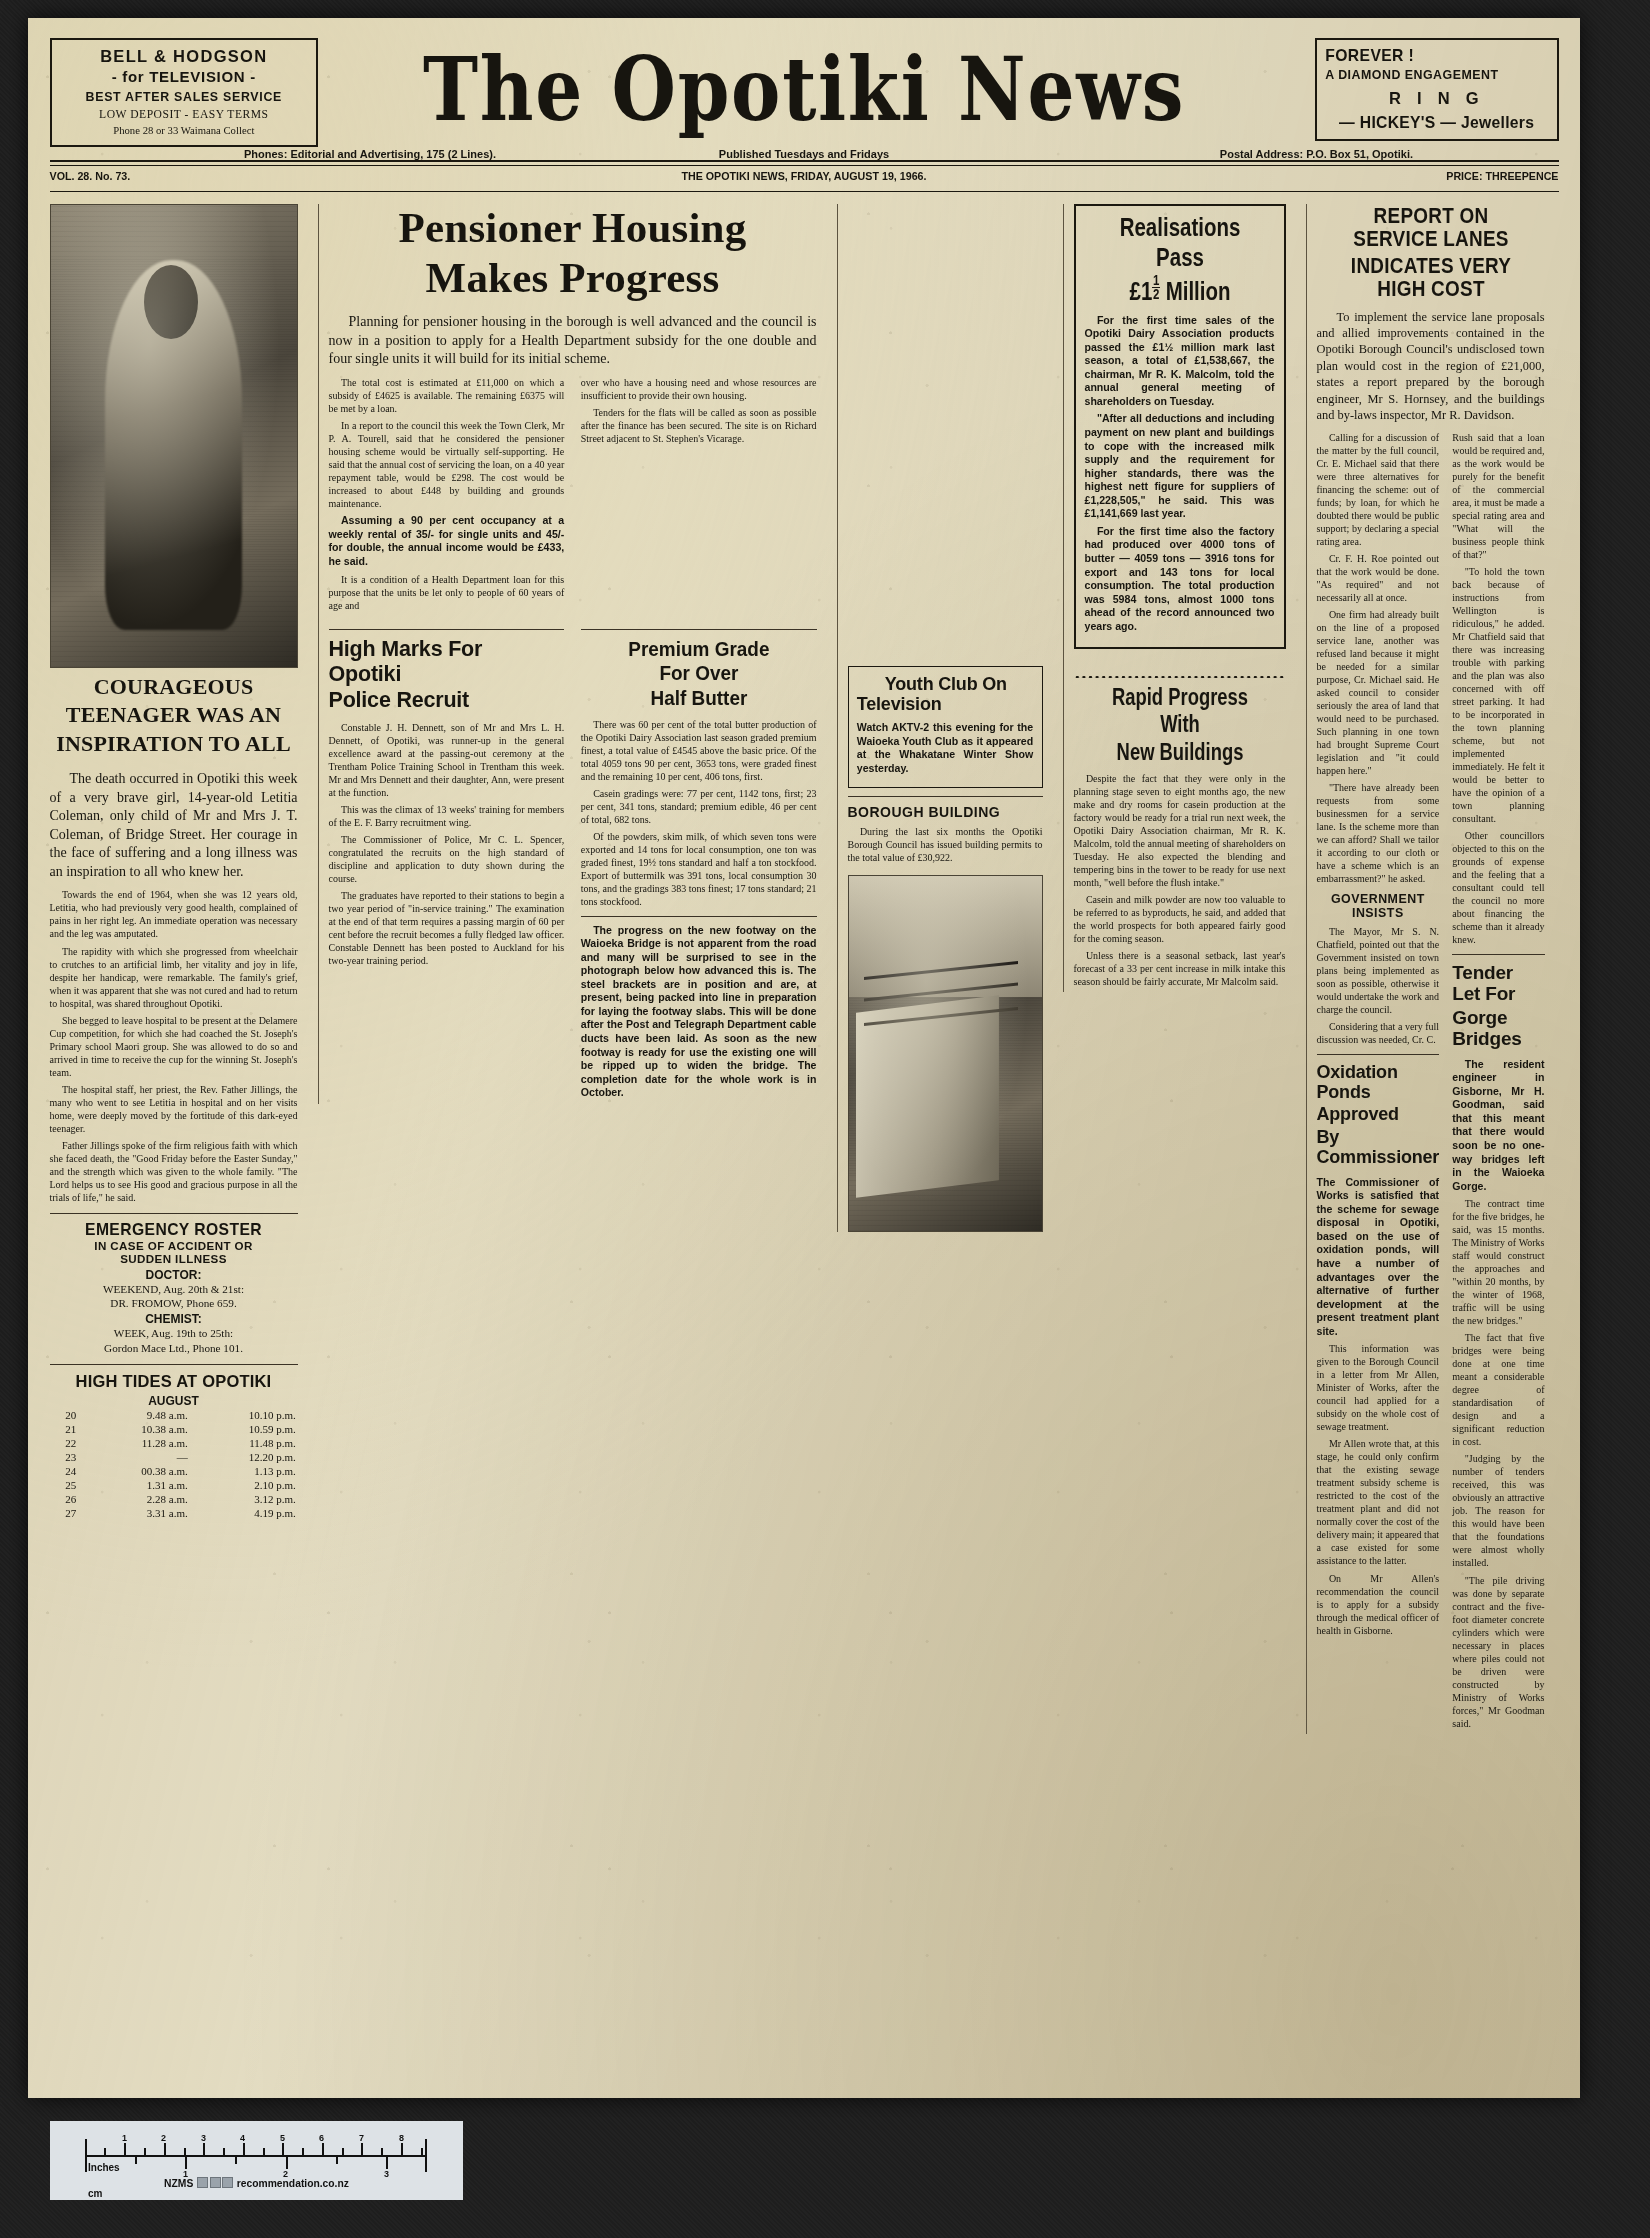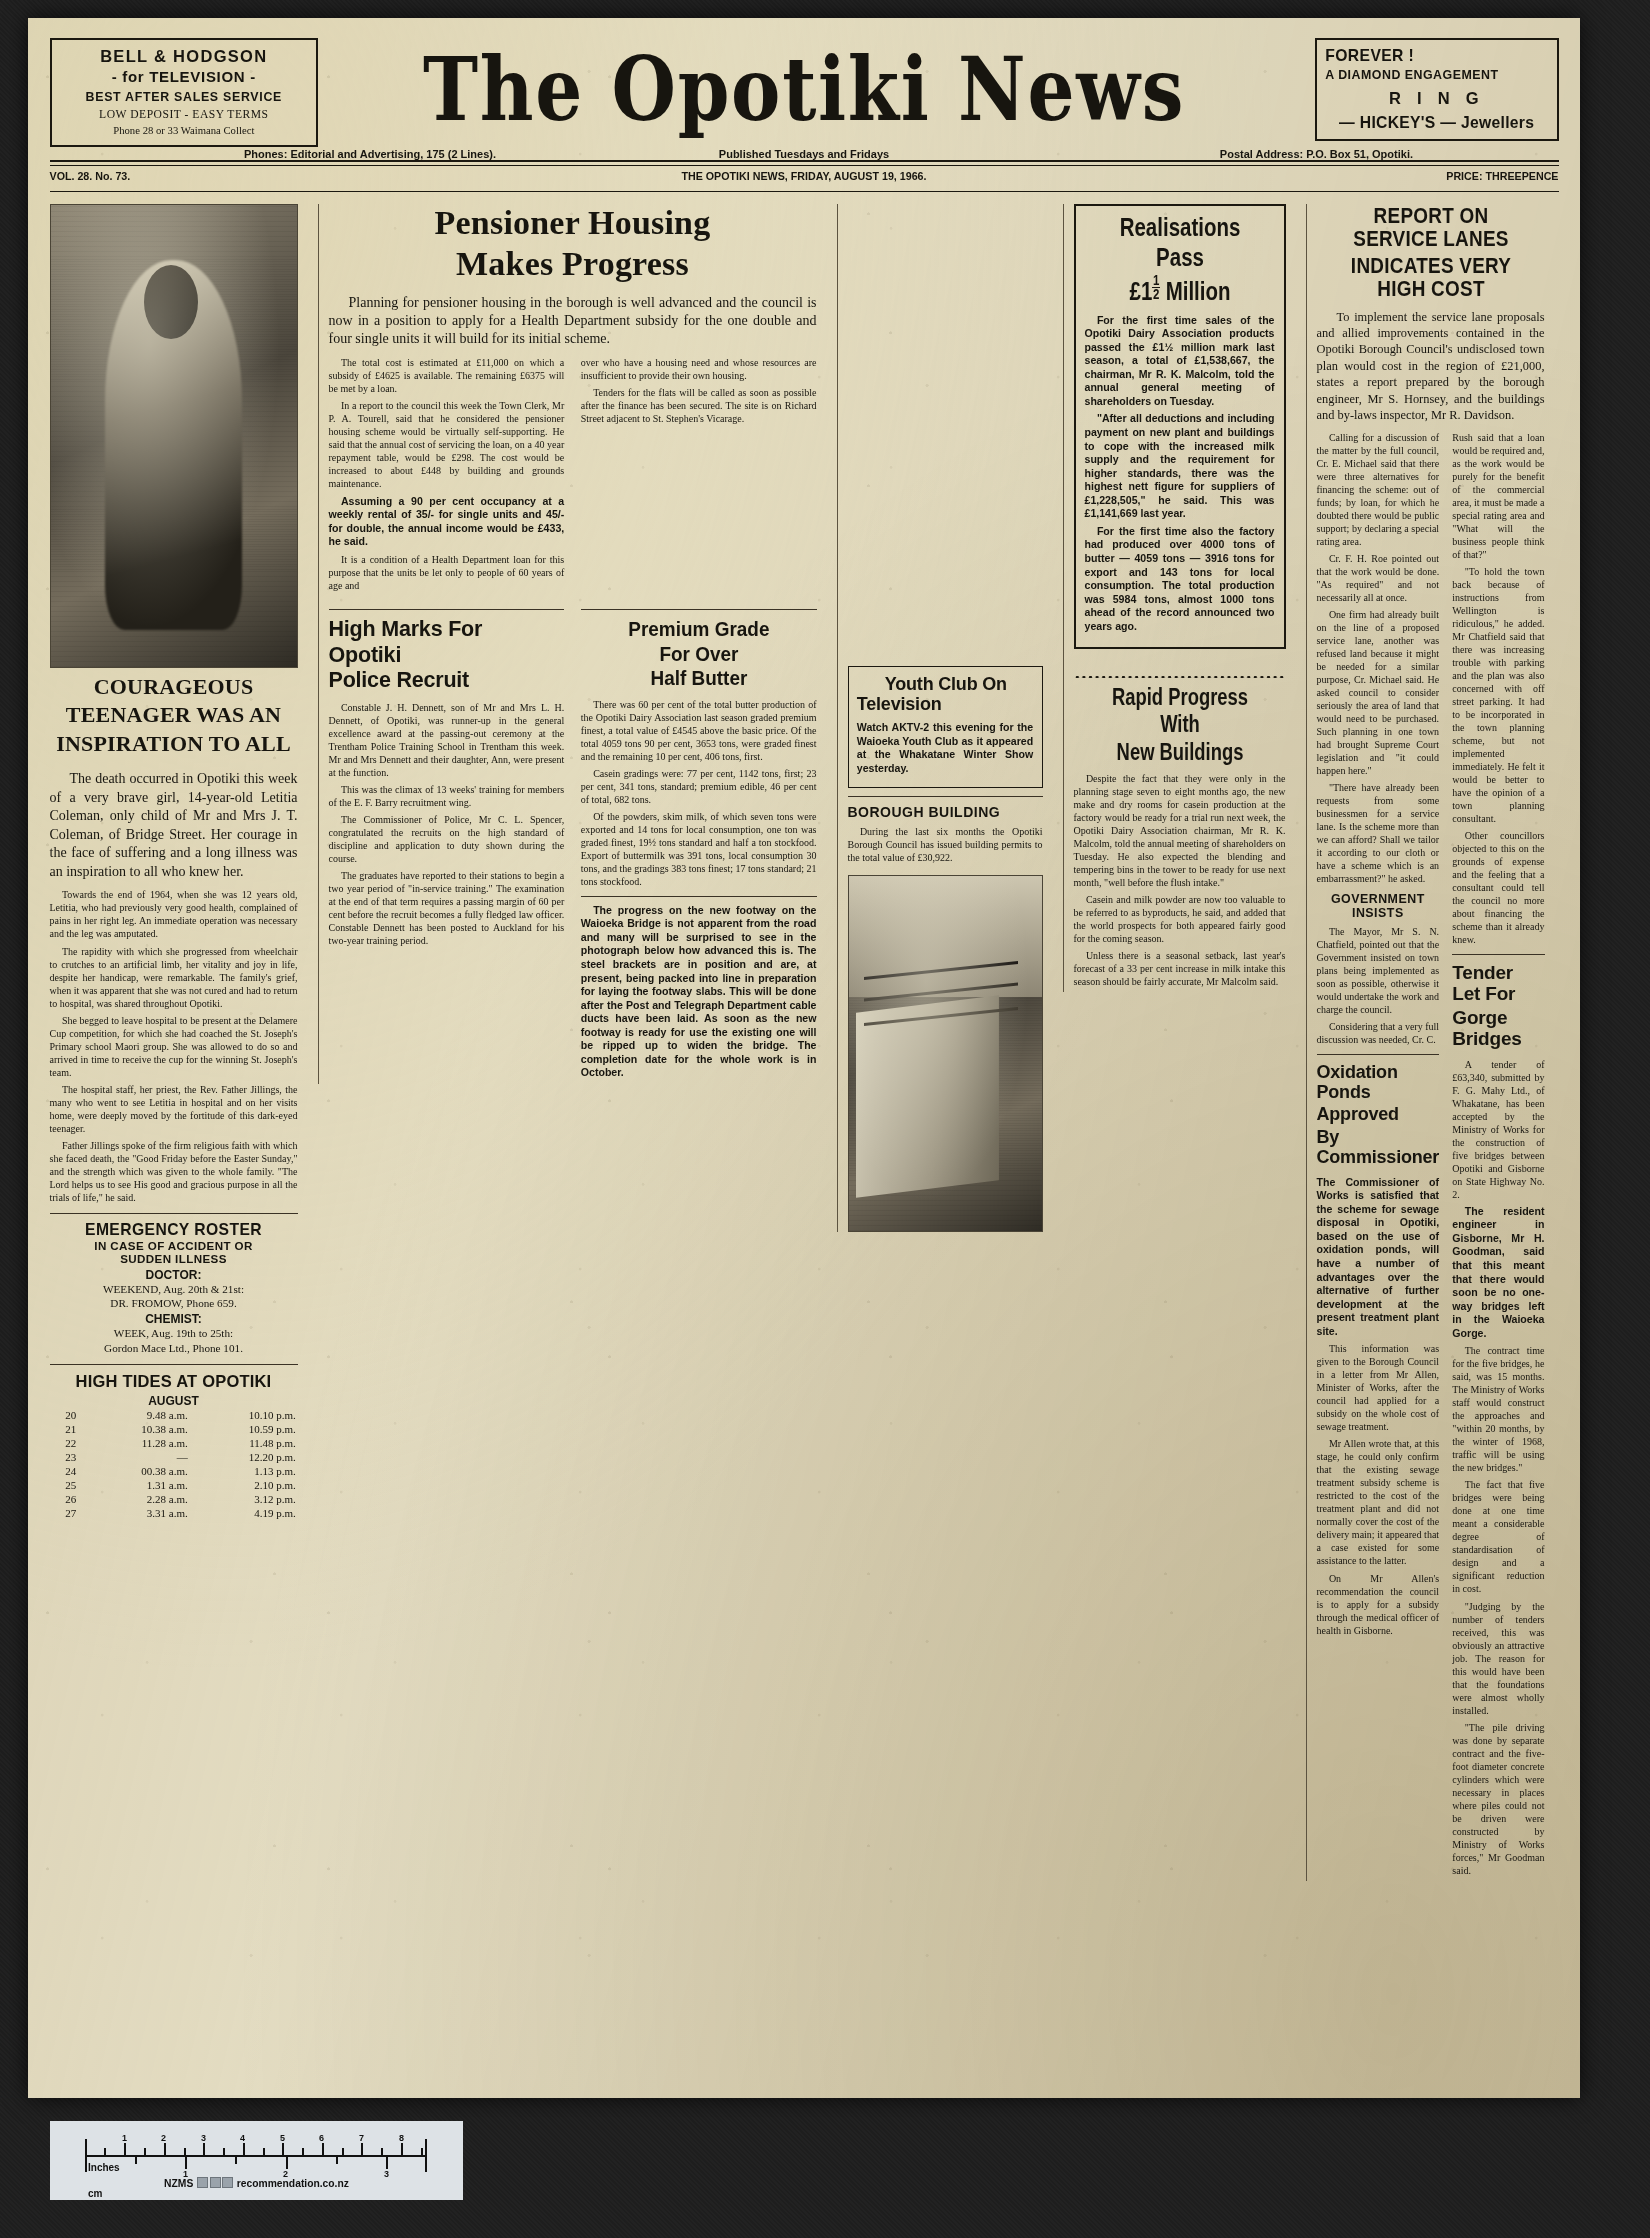--- a/index.html
+++ b/index.html
@@ -121,21 +121,21 @@
   p.body{
     font-size:10px;line-height:1.30;text-align:justify;
     margin:0 0 4.1px;text-indent:12.4px;hyphens:auto;
   }
   p.body.lead{font-size:14px;line-height:1.32;text-indent:20px;margin-bottom:7.4px;}
   p.body.bold{font-weight:bold;font-family:"Liberation Sans",sans-serif;font-size:10.6px;line-height:1.28;}
   p.body.nofirst{text-indent:0;}
 
   h1.hl-serif{
     font-family:"Liberation Serif", serif;font-weight:bold;
-    font-size:34px;line-height:1.10;text-align:center;margin:0 0 11.6px;
+    font-size:43px;line-height:1.10;text-align:center;margin:0 0 11.6px;
     letter-spacing:0.2px;
   }
   h2.hl-condensed{
     font-family:"Liberation Sans", sans-serif;font-weight:bold;
     font-size:25px;line-height:1.06;text-align:center;margin:0 0 8.3px;
     transform:scaleX(.86);transform-origin:center;letter-spacing:0.3px;
   }
   h2.hl-block{
     font-family:"Liberation Sans", sans-serif;font-weight:bold;
     font-size:21.5px;line-height:1.12;margin:0 0 8.3px;letter-spacing:-0.2px;
@@ -479,21 +479,20 @@
         </div>
 
         <div>
           <p class="body nofirst">Rush said that a loan would be required and, as the work would be purely for the benefit of the commercial area, it must be made a special rating area and "What will the business people think of that?"</p>
           <p class="body">"To hold the town back because of instructions from Wellington is ridiculous," he added. Mr Chatfield said that there was increasing trouble with parking and the plan was also concerned with off street parking. It had to be incorporated in the town planning scheme, but not implemented immediately. He felt it would be better to have the opinion of a town planning consultant.</p>
           <p class="body">Other councillors objected to this on the grounds of expense and the feeling that a consultant could tell the council no more about financing the scheme than it already knew.</p>
 
           <div class="sep-short"></div>
           <h2 class="hl-block" style="font-size:19px;">Tender Let For</h2>
           <h2 class="hl-block" style="font-size:19px;margin-top:-5.8px;">Gorge Bridges</h2>
-          <p class="body">A tender of £63,340, submitted by F. G. Mahy Ltd., of Whakatane, has been accepted by the Ministry of Works for the construction of five bridges between Opotiki and Gisborne on State Highway No. 2.</p>
           <p class="body bold">The resident engineer in Gisborne, Mr H. Goodman, said that this meant that there would soon be no one-way bridges left in the Waioeka Gorge.</p>
           <p class="body">The contract time for the five bridges, he said, was 15 months. The Ministry of Works staff would construct the approaches and "within 20 months, by the winter of 1968, traffic will be using the new bridges."</p>
           <p class="body">The fact that five bridges were being done at one time meant a considerable degree of standardisation of design and a significant reduction in cost.</p>
           <p class="body">"Judging by the number of tenders received, this was obviously an attractive job. The reason for this would have been that the foundations were almost wholly installed.</p>
           <p class="body">"The pile driving was done by separate contract and the five-foot diameter concrete cylinders which were necessary in places where piles could not be driven were constructed by Ministry of Works forces," Mr Goodman said.</p>
 
         </div>
       </div>
 
     </div>

